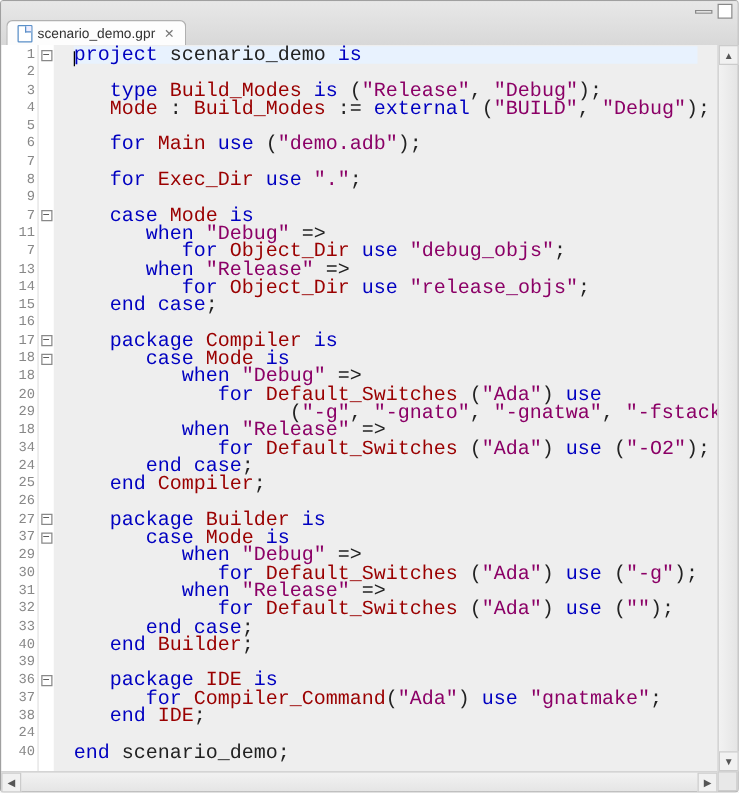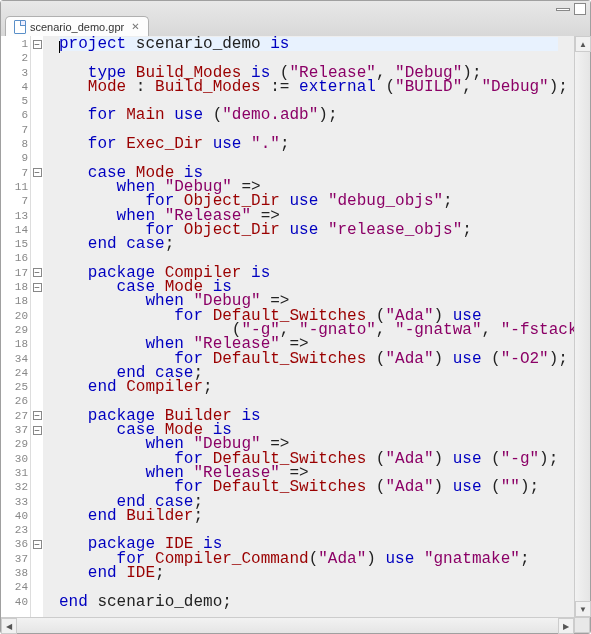--- a/index.html
+++ b/index.html
@@ -221,21 +221,21 @@
           <div class="ln">25</div>
           <div class="ln">26</div>
           <div class="ln">27</div>
           <div class="ln">37</div>
           <div class="ln">29</div>
           <div class="ln">30</div>
           <div class="ln">31</div>
           <div class="ln">32</div>
           <div class="ln">33</div>
           <div class="ln">40</div>
-          <div class="ln">23</div>
+          <div class="ln">39</div>
           <div class="ln">36</div>
           <div class="ln">37</div>
           <div class="ln">38</div>
           <div class="ln">24</div>
           <div class="ln">40</div>
         </div>
       <div class="fold-column" id="foldcol">
           <div class="fc">
             <div class="fold-box">−</div>
           </div>

